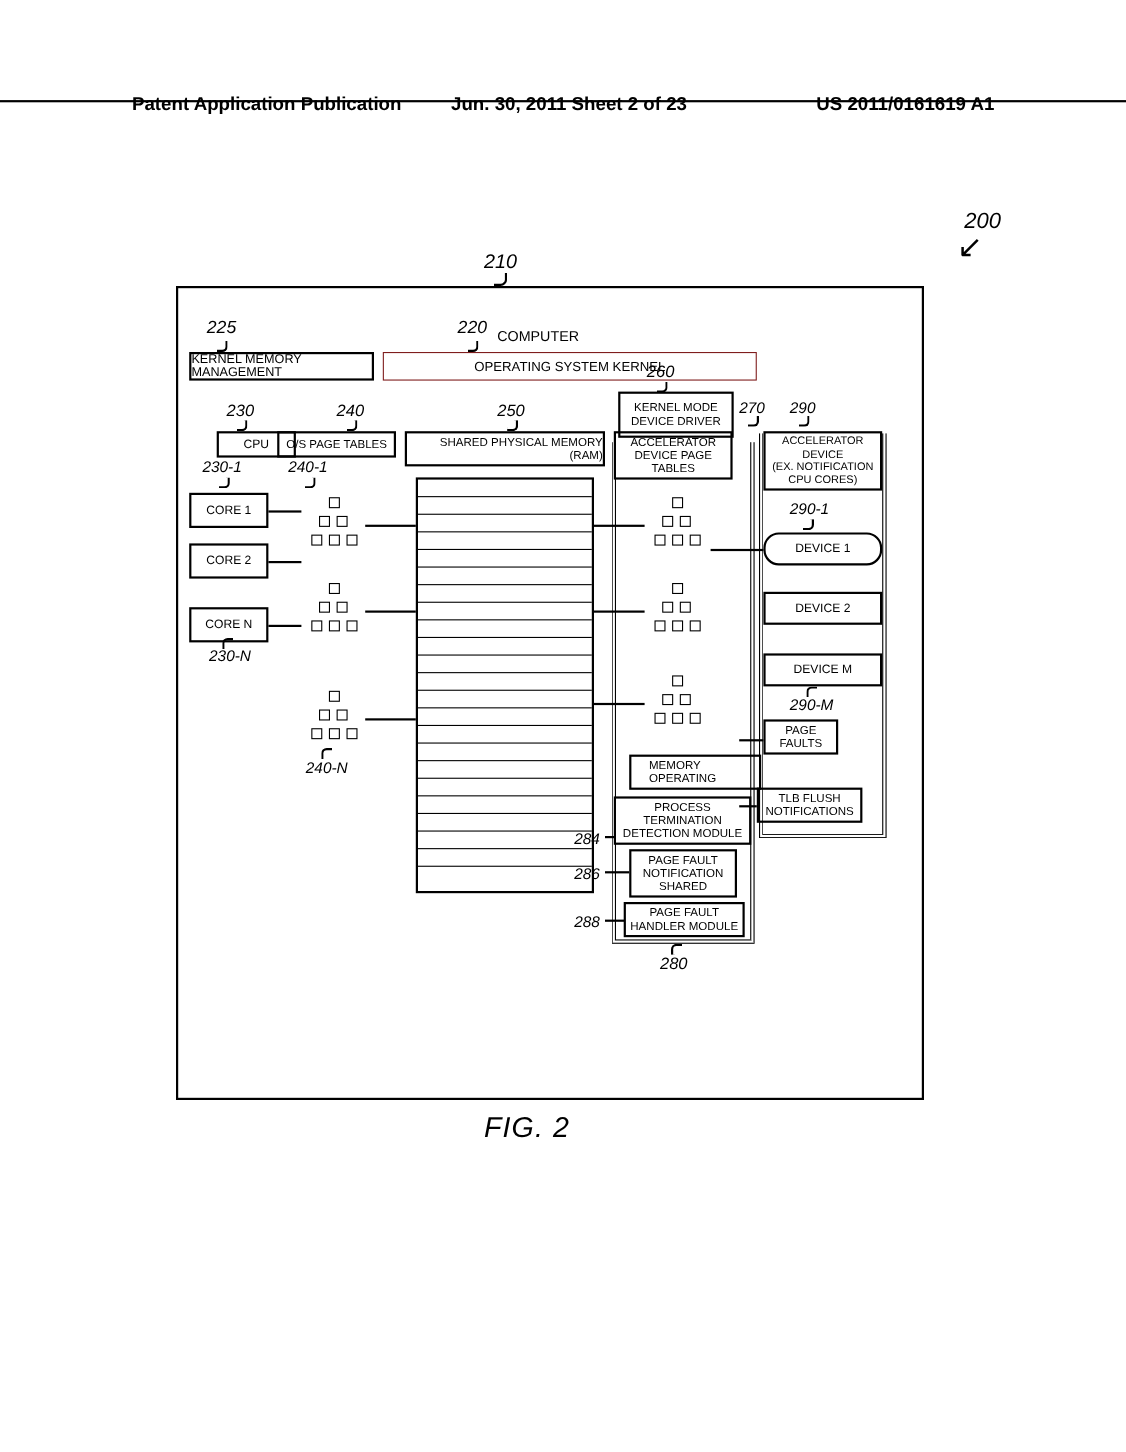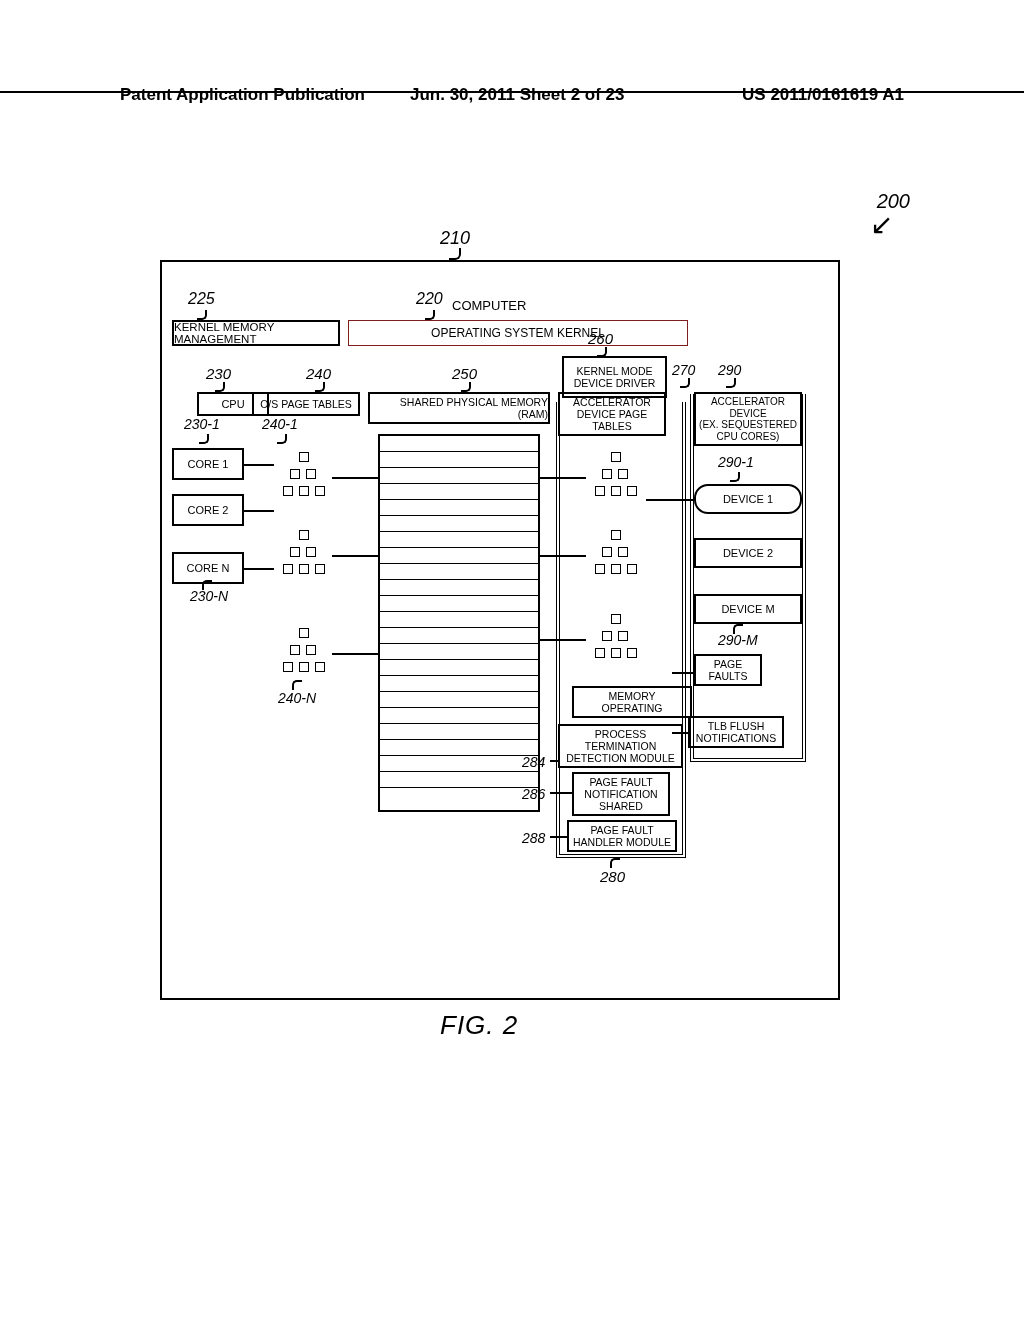--- a/index.html
+++ b/index.html
@@ -148,21 +148,21 @@
   .adpt-box {
     position: absolute; top: 130px; left: 396px; width: 108px; border: 2px solid #000;
     font-size: 10.5px; text-align:center; padding: 2px 0; line-height:1.15;
   }
   .ptree-ad-1 { top: 190px; left: 424px; }
   .ptree-ad-2 { top: 268px; left: 424px; }
   .ptree-ad-3 { top: 352px; left: 424px; }
 
   .mm-box {
     position: absolute; top: 424px; left: 410px; width: 120px; border: 2px solid #000;
-    font-size: 10.5px; text-align:center; padding: 2px 0; line-height:1.15;
+    font-size: 10.5px; text-align:left; padding: 2px 16px; line-height:1.15;
   }
   .ptdm-box {
     position: absolute; top: 462px; left: 396px; width: 125px; border: 2px solid #000;
     font-size: 10.5px; text-align:center; padding: 2px 0; line-height:1.15;
   }
   .ref-284 { position: absolute; top: 492px; left: 360px; font-size: 14px; font-style: italic; }
   .lead-284 { position:absolute; top:498px; left:388px; width:10px; height:2px; background:#000;}
   .pfnm-box {
     position: absolute; top: 510px; left: 410px; width: 98px; border: 2px solid #000;
     font-size: 10.5px; text-align:center; padding: 2px 0; line-height:1.15;
@@ -387,21 +387,21 @@
     </div>
     <div class="ref-288">288</div>
     <div class="lead-288"></div>
     <div class="ref-280">280</div>
     <div class="lead-280"></div>
 
     <div class="dev-panel"></div>
     <div class="accdev-box">
       <div>ACCELERATOR</div>
       <div>DEVICE</div>
-      <div>(EX. SEQUESTERED</div>
+      <div>(EX. NOTIFICATION</div>
       <div>CPU CORES)</div>
     </div>
     <div class="ref-2901">290-1</div>
     <div class="lead-2901"></div>
     <div class="dev-box dev1">DEVICE 1</div>
     <div class="dev-box dev2">DEVICE 2</div>
     <div class="dev-box devm">DEVICE M</div>
     <div class="ref-290m">290-M</div>
     <div class="lead-290m"></div>
 

